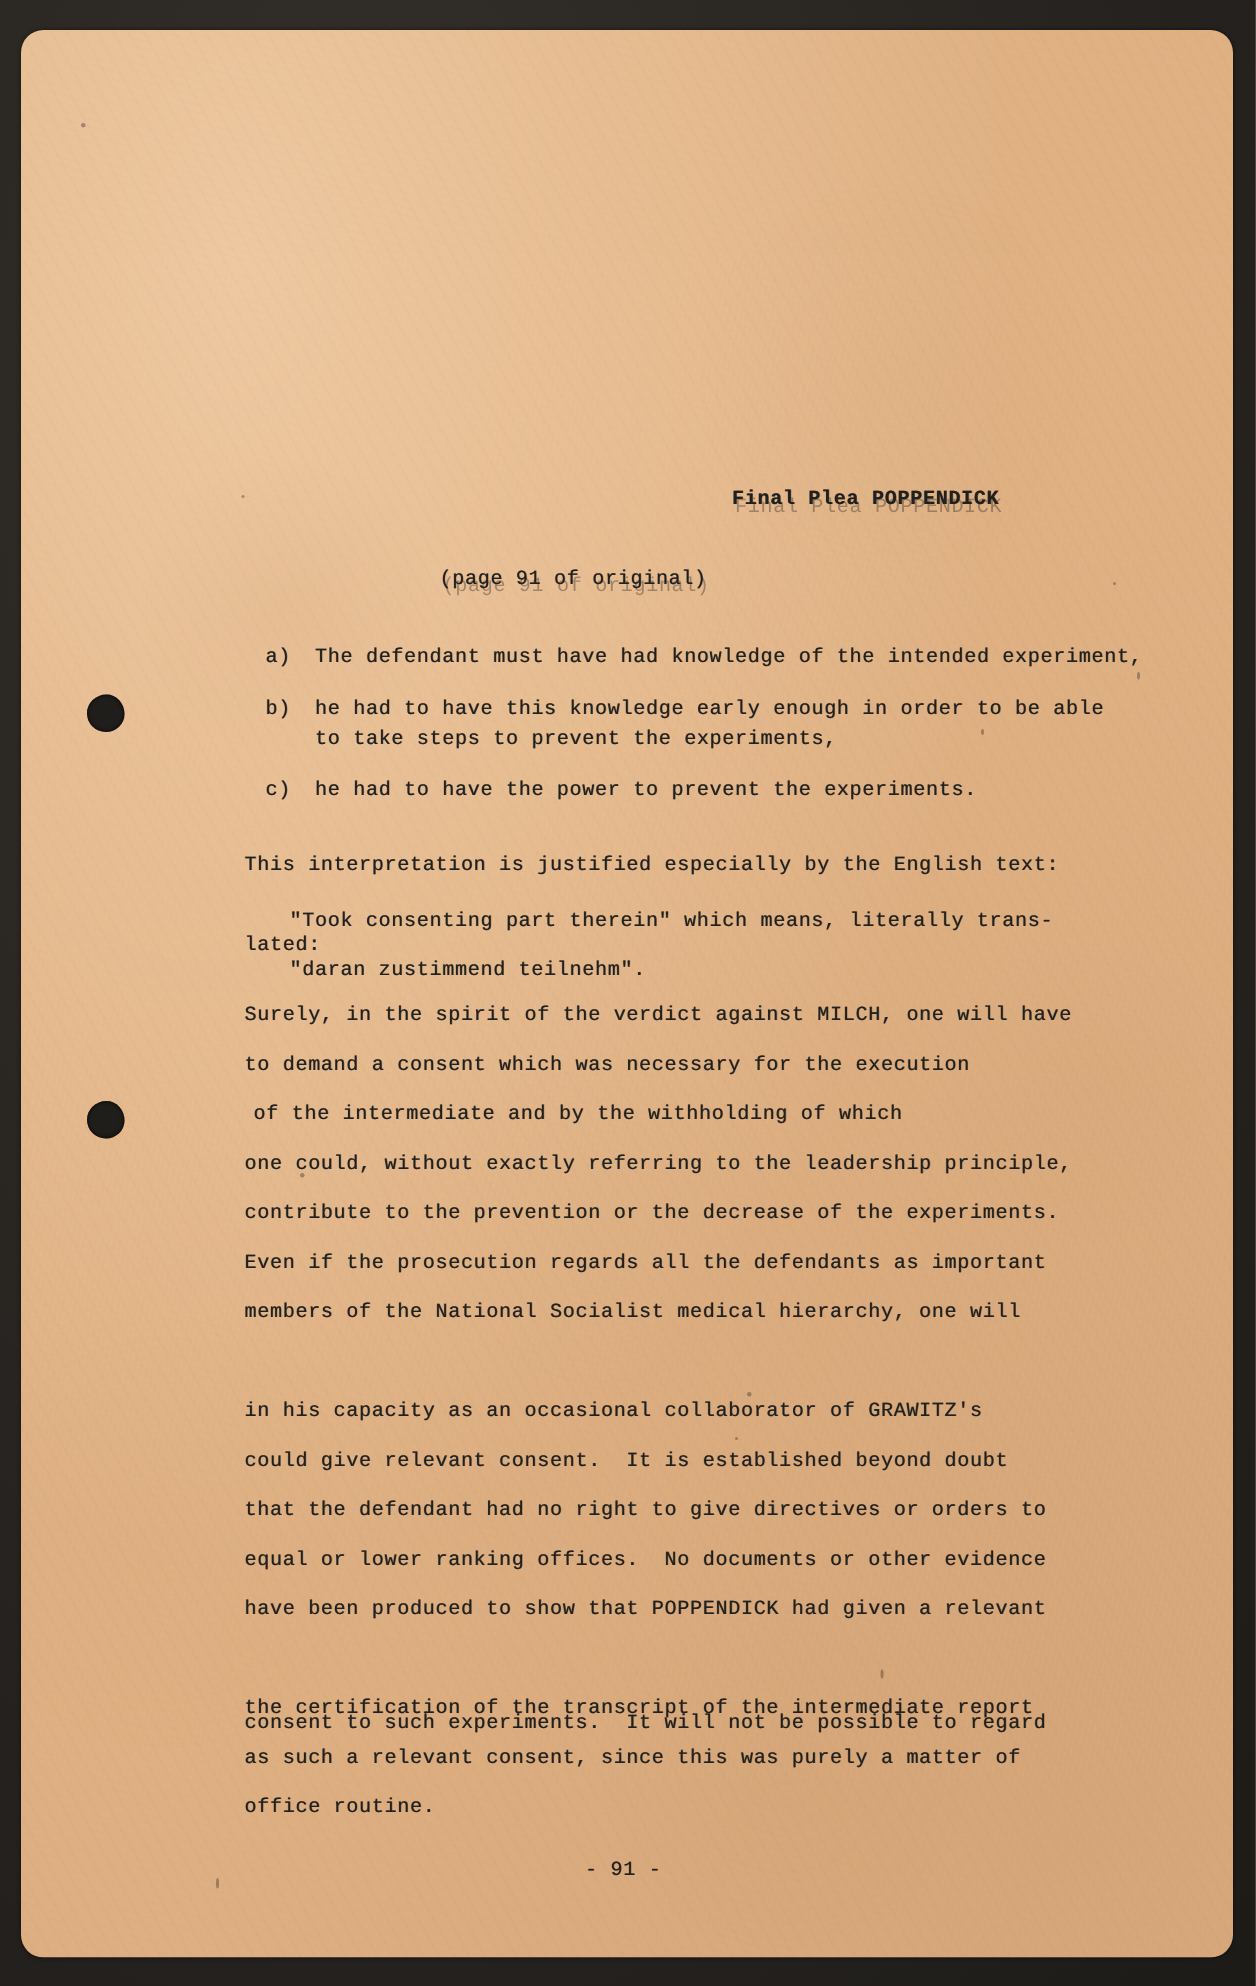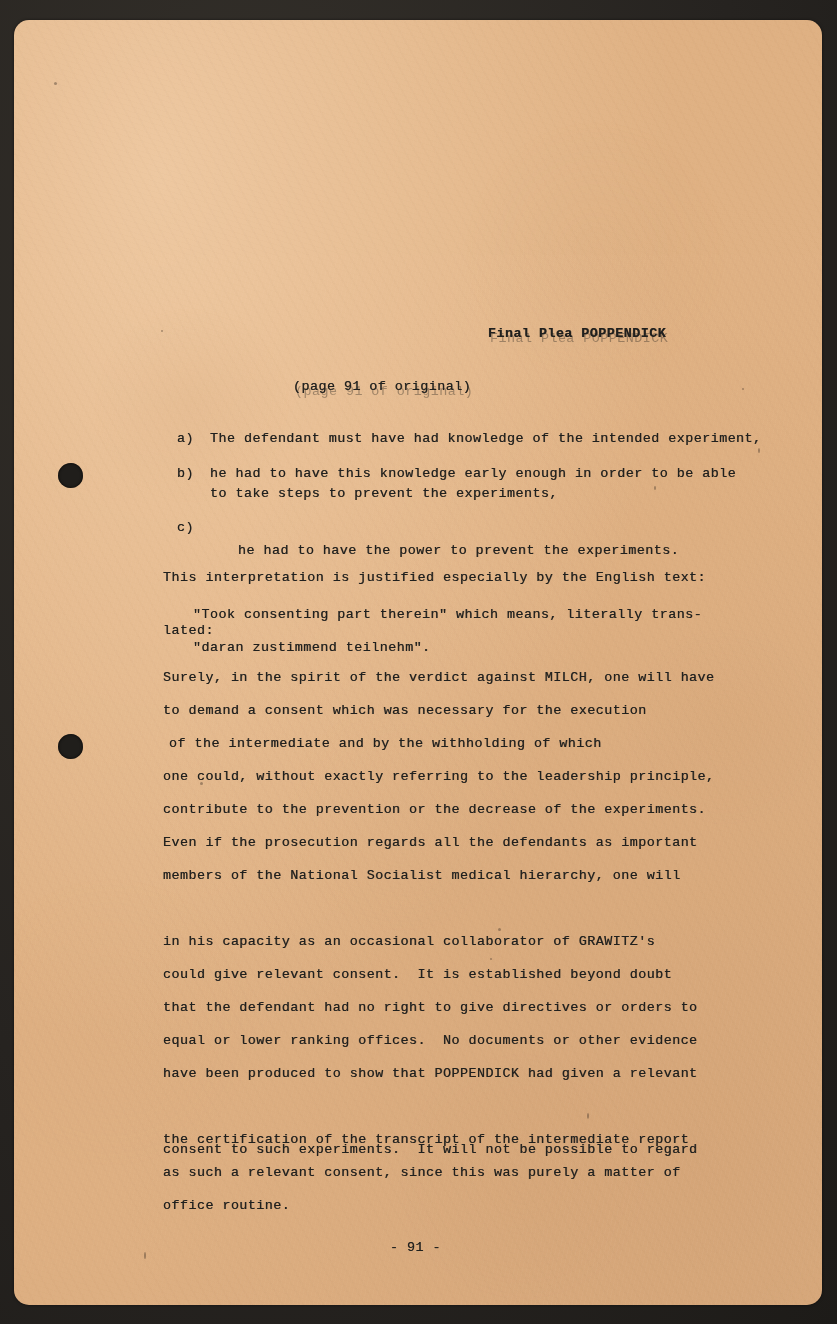--- a/index.html
+++ b/index.html
@@ -156,21 +156,21 @@
     <div class="tl" style="left:279px; top:360px;">(page 91 of original)</div>
 
     <div class="tl" style="left:163px; top:412px;">a)</div>
     <div class="tl" style="left:196px; top:412px;">The defendant must have had knowledge of the intended experiment,</div>
 
     <div class="tl" style="left:163px; top:447px;">b)</div>
     <div class="tl" style="left:196px; top:447px;">he had to have this knowledge early enough in order to be able</div>
     <div class="tl" style="left:196px; top:467px;">to take steps to prevent the experiments,</div>
 
     <div class="tl" style="left:163px; top:501px;">c)</div>
-    <div class="tl" style="left:196px; top:524px;margin-left:28px;">he had to have the power to prevent the experiments.</div>
+    <div class="tl" style="left:196px; top:501px;">he had to have the power to prevent the experiments.</div>
 
     <div class="tl" style="left:149px; top:551px;">This interpretation is justified especially by the English text:</div>
 
     <div class="tl" style="left:179px; top:588px;">"Took consenting part therein" which means, literally trans-</div>
     <div class="tl" style="left:149px; top:604px;">lated:</div>
     <div class="tl" style="left:179px; top:621px;">"daran zustimmend teilnehm".</div>
 
     <div class="tl" style="left:149px; top:651px;">Surely, in the spirit of the verdict against MILCH, one will have</div>
     <div class="tl" style="left:149px; top:684px;">to demand a consent which was necessary for the execution</div>
     <div class="tl" style="left:155px; top:717px;">of the intermediate and by the withholding of which</div>

